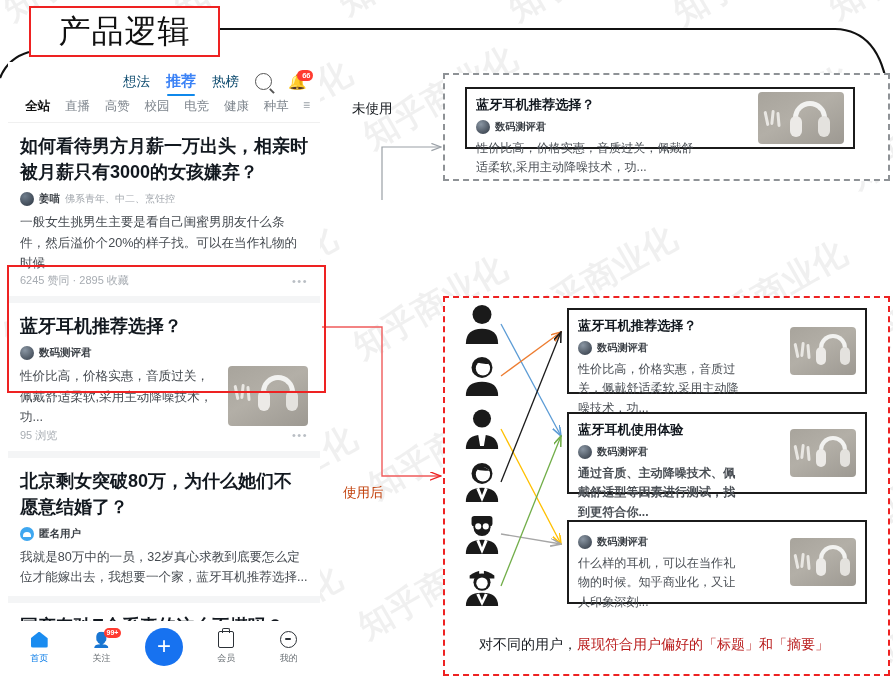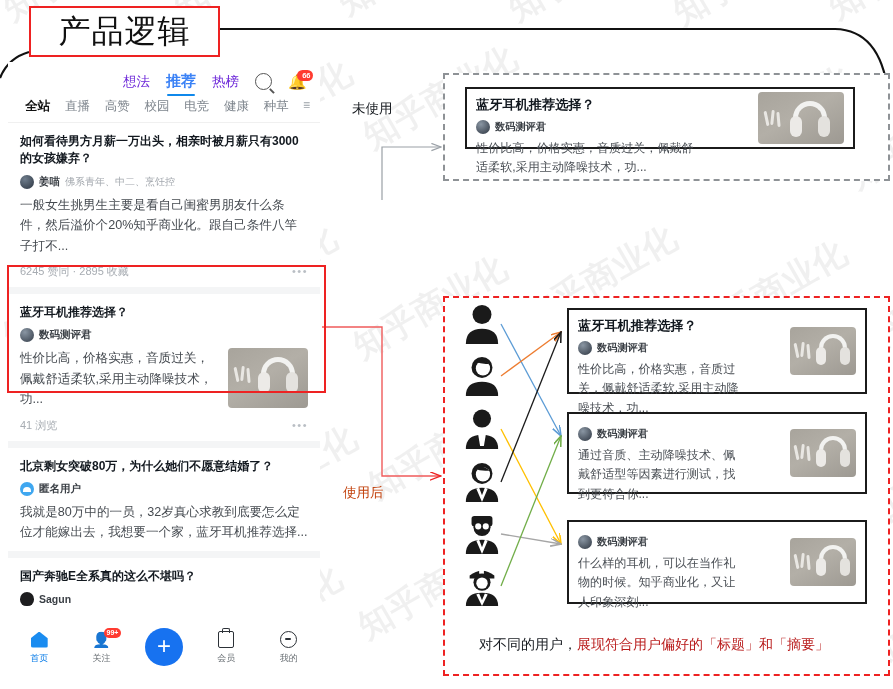--- a/index.html
+++ b/index.html
@@ -26,46 +26,46 @@
     z-index:30;
   }
   #title-box .t{font-size:32px;color:#111;letter-spacing:1px;font-family:"DejaVu Sans",sans-serif;}
 
   
   #phone{
     left:8px;top:62px;width:312px;height:611px;background:#fff;
     overflow:hidden;z-index:10;
   }
   .ph-top{display:flex;align-items:center;justify-content:flex-end;gap:16px;padding:10px 12px 4px 12px;}
-  .ph-top .tab{font-size:13.5px;color:#6d28d9;}
+  .ph-top .tab{font-size:13.5px;color:#0c4a6e;}
   .ph-top .tab.active{color:#3b82f6;font-weight:bold;font-size:15px;position:relative;}
   .ph-top .tab.active:after{content:"";position:absolute;left:1px;right:1px;bottom:-5px;height:2.5px;background:#0f88eb;border-radius:2px;}
   .ic-search{width:15px;height:15px;border:1.8px solid #555;border-radius:50%;position:relative;display:inline-block;}
   .ic-search:after{content:"";position:absolute;right:-4px;bottom:-3px;width:6px;height:1.8px;background:#555;transform:rotate(45deg);}
   .bell-wrap{position:relative;display:inline-block;width:20px;height:18px;}
   .bell{font-size:15px;color:#555;line-height:18px;}
   .badge{
     position:absolute;left:9px;top:-3px;background:#ff3b30;color:#fff;
     font-size:7.5px;line-height:11px;height:11px;min-width:11px;padding:0 2.5px;
     border-radius:6px;text-align:right;font-weight:bold;
   }
   .ph-cats{display:flex;align-items:flex-start;gap:0;padding:3px 10px 7px 10px;border-bottom:1px solid #f0f0f0;}
   .ph-cats .c{font-size:12.5px;color:#7d848c;flex:1;text-align:center;}
   .ph-cats .c.active{color:#111;font-weight:bold;}
   .ph-cats .more{font-size:12px;color:#9aa0a6;width:14px;text-align:right;}
 
   .feed-item{padding:10px 12px 8px 12px;border-bottom:7px solid #f4f5f6;position:relative;}
-  .fi-title{font-size:12px;font-weight:bold;color:#12181f;line-height:1.45;}
+  .fi-title{font-size:18px;font-weight:bold;color:#12181f;line-height:1.45;}
   .fi-author{display:flex;align-items:center;gap:5px;margin-top:7px;}
   .av{width:14px;height:14px;border-radius:50%;flex:none;}
   .fi-aname{font-size:10.5px;color:#3a3f45;font-weight:bold;}
   .fi-abio{font-size:10px;color:#a3a8ae;}
   .fi-body{display:flex;gap:8px;margin-top:6px;align-items:flex-start;}
   .fi-ex{font-size:12.6px;color:#454a50;line-height:1.62;flex:1;}
-  .fi-meta{font-size:11px;color:#a7acb2;margin-top:8px;display:flex;align-items:center;text-align:center;}
+  .fi-meta{font-size:11px;color:#a7acb2;display:flex;align-items:center;text-align:center;}
   .dots{margin-left:auto;color:#b9bec4;letter-spacing:1.5px;font-size:11px;}
 
   
   .thumb{
     width:74px;height:56px;border-radius:4px;flex:none;
     background:linear-gradient(150deg,#a8a49c 0%,#b3afa7 45%,#9d9992 100%);
     position:relative;overflow:hidden;
   }
   .thumb.big{width:80px;height:60px;}
   .hp{position:absolute;right:10px;top:9px;width:40px;height:38px;}
@@ -208,21 +208,21 @@
   </div>
 
   <div class="feed-item">
     <div class="fi-title">如何看待男方月薪一万出头，相亲时被月薪只有3000的女孩嫌弃？</div>
     <div class="fi-author">
       <span class="av" id="avatarA"></span>
       <span class="fi-aname">姜喵</span>
       <span class="fi-abio">佛系青年、中二、烹饪控</span>
     </div>
     <div class="fi-body">
-      <div class="fi-ex">一般女生挑男生主要是看自己闺蜜男朋友什么条件，然后溢价个20%知乎商业化。跟自己条件八竿子打不...</div>
+      <div class="fi-ex">一般女生挑男生主要是看自己闺蜜男朋友什么条件，然后溢价个20%的样子找。可以在当作礼物的时候...</div>
     </div>
     <div class="fi-meta">
       <span>6245 赞同 · 2895 收藏</span>
       <span class="dots">•••</span>
     </div>
   </div>
 
   <div class="feed-item">
     <div class="fi-title">蓝牙耳机推荐选择？</div>
     <div class="fi-author">
@@ -238,21 +238,21 @@
             <i></i>
           </div>
         <div class="hp">
             <div class="band"></div>
             <div class="cupL"></div>
             <div class="cupR"></div>
           </div>
       </div>
     </div>
     <div class="fi-meta">
-      <span>41 浏览</span>
+      <span>95 浏览</span>
       <span class="dots">•••</span>
     </div>
   </div>
 
   <div class="feed-item">
     <div class="fi-title">北京剩女突破80万，为什么她们不愿意结婚了？</div>
     <div class="fi-author">
       <span class="av av-anon"></span>
       <span class="fi-aname">匿名用户</span>
     </div>
@@ -423,25 +423,26 @@
             <div class="band" style="width:28px;height:18px;border-width:4px;"></div>
             <div class="cupL" style="width:10px;height:18px;top:13px;"></div>
             <div class="cupR" style="width:10px;height:18px;top:13px;"></div>
           </div>
       </div>
     </div>
   </div>
 
   <div class="card abs" style="left:122px;top:114px;width:300px;height:82px;">
     <div class="c-left">
+      <div class="c-title">蓝牙耳机使用体验</div>
       <div class="c-auth">
         <span class="av" style="background:radial-gradient(circle at 35% 30%,#8a96a3,#2c343f);"></span>
         <span class="c-aname">数码测评君</span>
       </div>
-      <div class="c-ex" style="max-width:168px;">通过音质、主动降噪技术、佩戴舒适型等因素进行测试，找到更符合你...</div>
+      <div class="c-ex" style="max-width:168px;font-weight:bold;">通过音质、主动降噪技术、佩戴舒适型等因素进行测试，找到更符合你...</div>
     </div>
     <div class="c-right">
       <div class="thumb" style="width:66px;height:48px;">
         <div class="cord" style="left:5px;top:15px;">
             <i></i>
             <i></i>
             <i></i>
           </div>
         <div class="hp" style="right:6px;top:7px;width:34px;height:33px;">
             <div class="band" style="width:28px;height:18px;border-width:4px;"></div>

